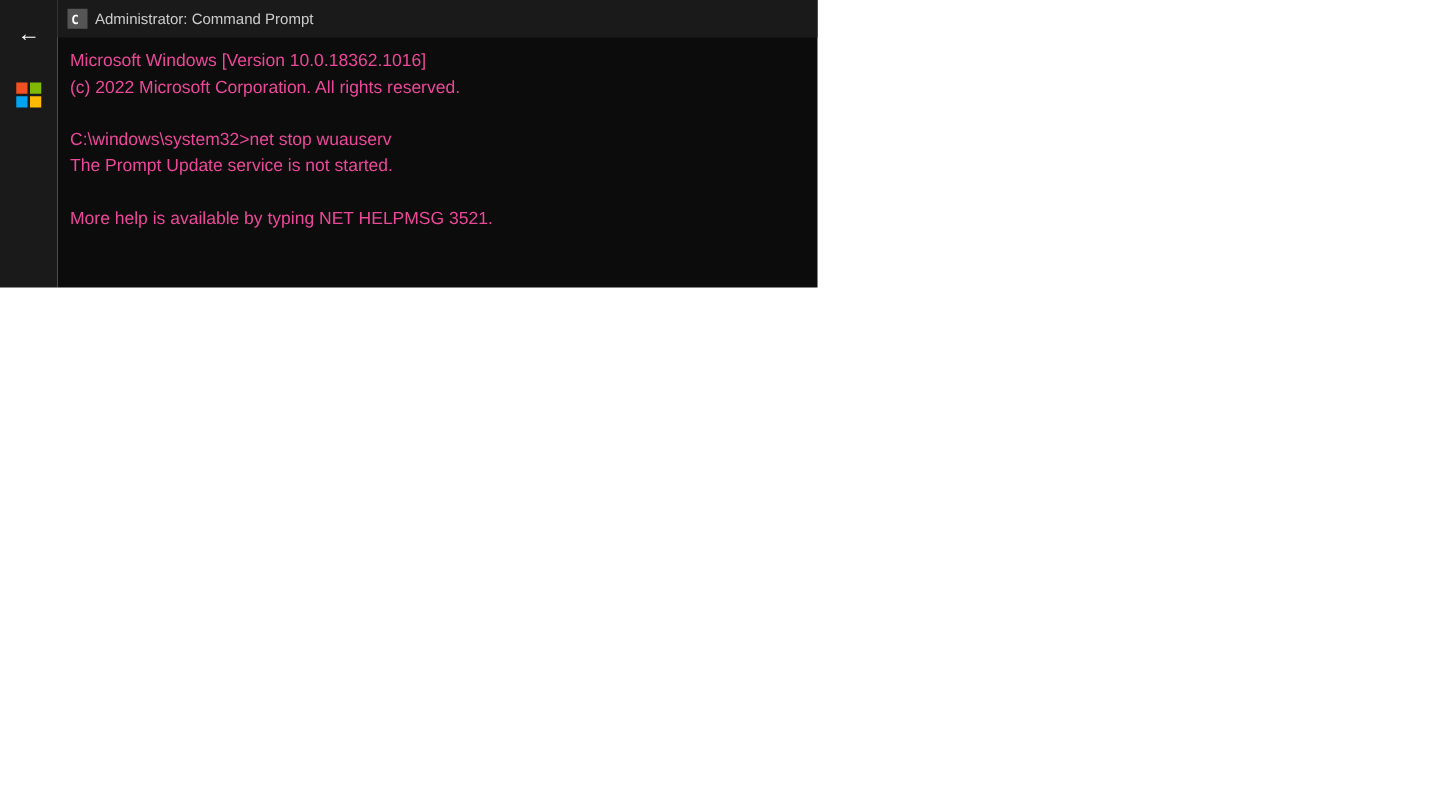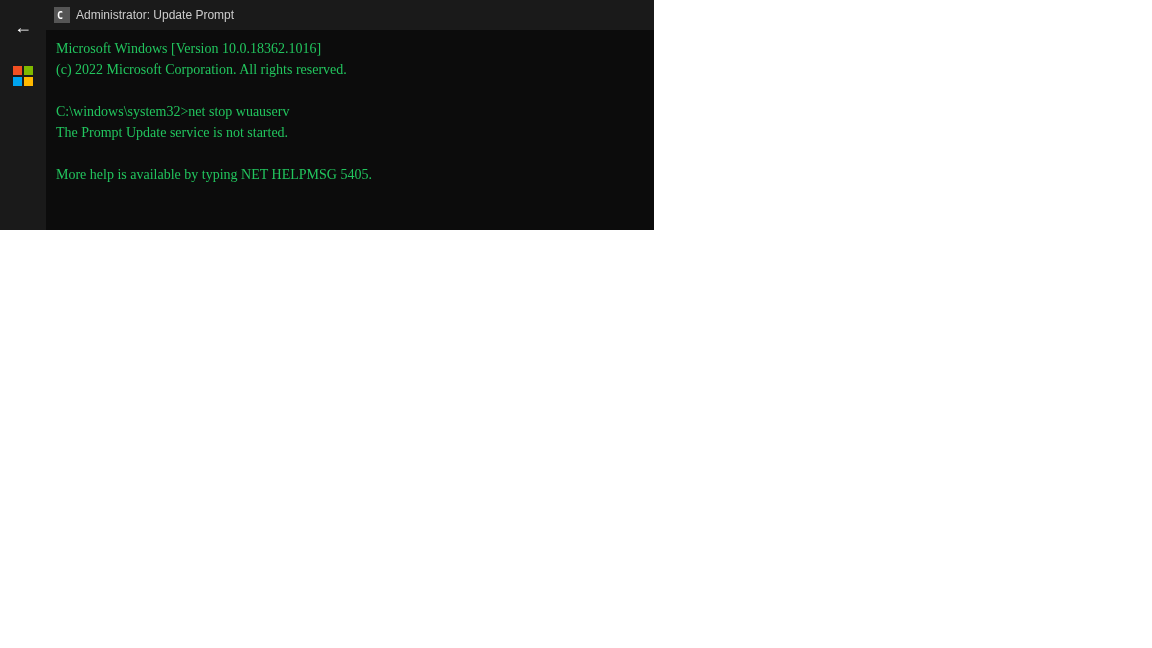--- a/index.html
+++ b/index.html
@@ -109,23 +109,23 @@
     .title-bar-text {
       color: #cccccc;
       font-size: 12px;
       font-family: 'Segoe UI', Arial, sans-serif;
     }
 
     
     .terminal-content {
       flex: 1;
       padding: 8px 10px;
-      font-family: Liberation Serif, serif;
+      font-family: Liberation Sans, sans-serif;
       font-size: 14px;
-      color: #22c55e;
+      color: #ec4899;
       line-height: 1.5;
       overflow: hidden;
     }
 
     .terminal-line {
       white-space: pre;
       display: block;
     }
 
     .terminal-blank {
@@ -152,28 +152,28 @@
 
   <div class="cmd-window">
 
     <div class="title-bar">
       <div class="title-bar-icon">
         <svg width="14" height="14" viewBox="0 0 14 14">
           <rect width="14" height="14" fill="#555"></rect>
           <text x="2" y="11" font-size="10" fill="white" font-family="monospace">C</text>
         </svg>
       </div>
-      <span class="title-bar-text">Administrator: Update Prompt</span>
+      <span class="title-bar-text">Administrator: Command Prompt</span>
     </div>
 
     <div class="terminal-content">
       <span class="terminal-line">Microsoft Windows [Version 10.0.18362.1016]</span>
       <span class="terminal-line">(c) 2022 Microsoft Corporation. All rights reserved.</span>
       <span class="terminal-blank"></span>
       <span class="terminal-line">C:\windows\system32&gt;net stop wuauserv</span>
       <span class="terminal-line">The Prompt Update service is not started.</span>
       <span class="terminal-blank"></span>
-      <span class="terminal-line">More help is available by typing NET HELPMSG 5405.</span>
+      <span class="terminal-line">More help is available by typing NET HELPMSG 3521.</span>
     </div>
 
   </div>
 
 </div>
 
 </body></html>

